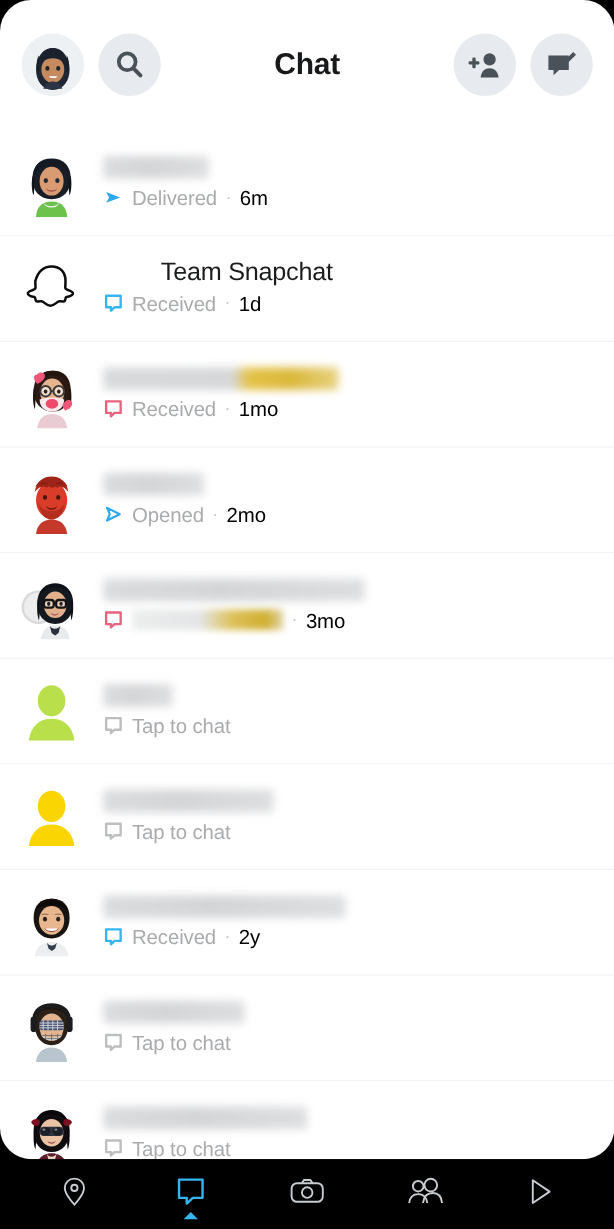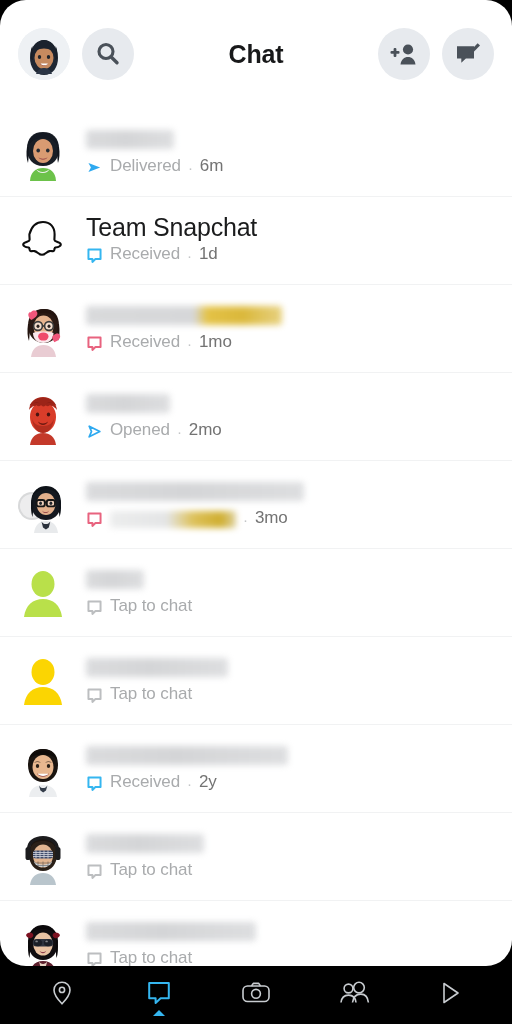--- a/index.html
+++ b/index.html
@@ -76,47 +76,48 @@
     width: 62px; height: 62px;
     flex: 0 0 auto;
     display: flex; align-items: center; justify-content: center;
     position: relative;
     margin-right: 12px;
   }
   .avatar-wrap svg { display: block; }
   .row-text { display: flex; flex-direction: column; justify-content: center; min-width: 0; flex: 1 1 auto; }
   .name-line { height: 22px; display: flex; align-items: center; margin-bottom: 6px; }
   .name-real {
-    font-size: 25px;
+    font-size: 21px;
     color: #1b1c1d;
     letter-spacing: -0.2px;
     line-height: 22px;
+    margin-left: 48px;
   }
   
   .blur-bar {
     height: 19px;
     border-radius: 3px;
     background: linear-gradient(90deg, #d9dadc 0%, #d2d3d5 45%, #dcdddf 100%);
     filter: blur(3.4px);
     opacity: .95;
   }
   .blur-bar.gold {
     background: linear-gradient(90deg, #d7d8da 0%, #d4d5d7 55%, #e3bf3c 62%, #d9b531 80%, #e6cf7a 100%);
   }
   .status-line {
     display: flex;
-    align-items: flex-end;
+    align-items: flex-start;
     gap: 7px;
     font-size: 17px;
     color: #a9abad;
     letter-spacing: -0.1px;
   }
   .status-line .st-text { color: #a9abad; }
   .status-line .dot { color: #c3c5c7; font-size: 15px; }
-  .status-line .time { color: #737373; }
+  .status-line .time { color: #000000; }
   .inline-blur {
     display: inline-block;
     height: 17px;
     border-radius: 2px;
     background: linear-gradient(90deg, #eceded 0%, #e4e5e6 45%, #ddc15a 66%, #cfae2f 88%, #ded2a2 100%);
     filter: blur(3px);
     vertical-align: middle;
   }
   .st-icon { width: 17px; height: 17px; flex: 0 0 auto; display: block; }
   

